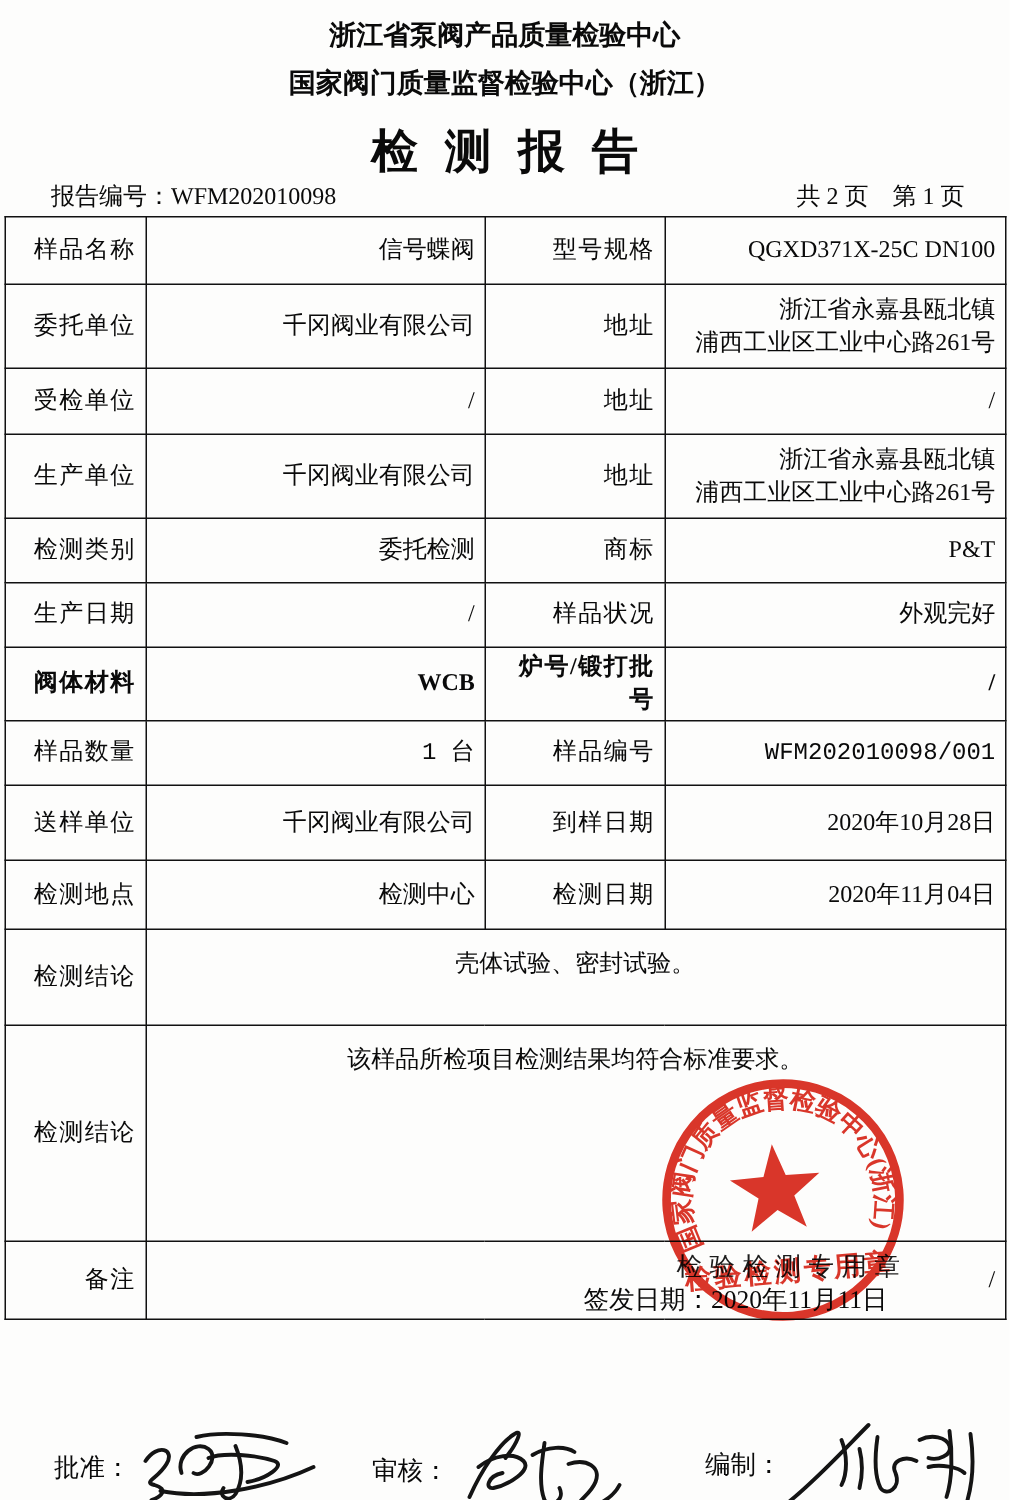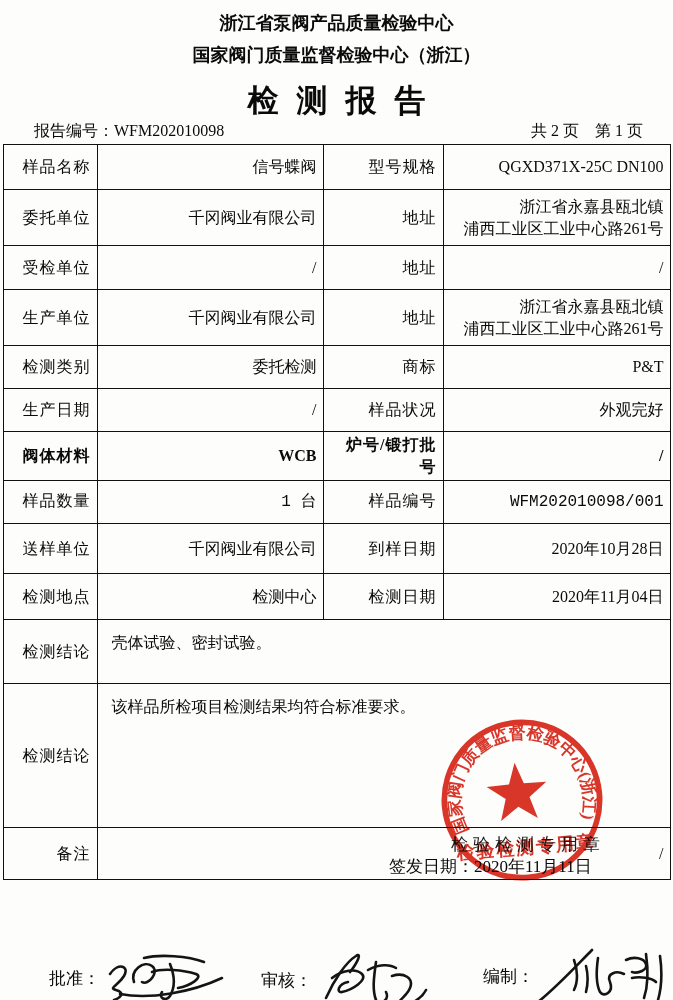--- a/index.html
+++ b/index.html
@@ -20,35 +20,35 @@
   }
   table.report{
     border-collapse:collapse;table-layout:fixed;
     width:667px;margin:0 auto;
   }
   table.report td{
     border:1.6px solid #111;font-size:16px;text-align:right;vertical-align:middle;
     padding:2px 6px;line-height:22px;overflow:hidden;
   }
   table.report td.lbl{letter-spacing:1px;}
-  table.report td.topleft{text-align:left;vertical-align:top;padding:12px 14px;}
+  table.report td.topleft{text-align:center;vertical-align:top;padding:12px 14px;}
   .stamp-wrap{
     position:absolute;left:436px;top:714px;width:172px;height:172px;
     transform:rotate(-5deg);mix-blend-mode:multiply;opacity:.94;pointer-events:none;
   }
   .stamp-overlay-text{
     position:absolute;left:451px;top:833px;font-size:17px;letter-spacing:5px;
     color:#1c1c1c;white-space:nowrap;
   }
   .issue-date{
     position:absolute;left:389px;top:855px;font-size:17px;white-space:nowrap;color:#0a0a0a;
   }
   .footer{position:absolute;left:0;top:938px;width:673px;height:62px;}
   .sig-group{position:absolute;display:flex;align-items:center;}
-  .sig-label{font-size:17px;white-space:nowrap;margin-left:13px;}
+  .sig-label{font-size:17px;white-space:nowrap;}
   .sig-group svg{display:block;}
   .g1{left:36px;top:14px;}
   .g2{left:248px;top:14px;}
   .g3{left:470px;top:8px;}
 </style>
 </head>
 <body>
 
 <div>
   <p class="org-line first">浙江省泵阀产品质量检验中心</p>

